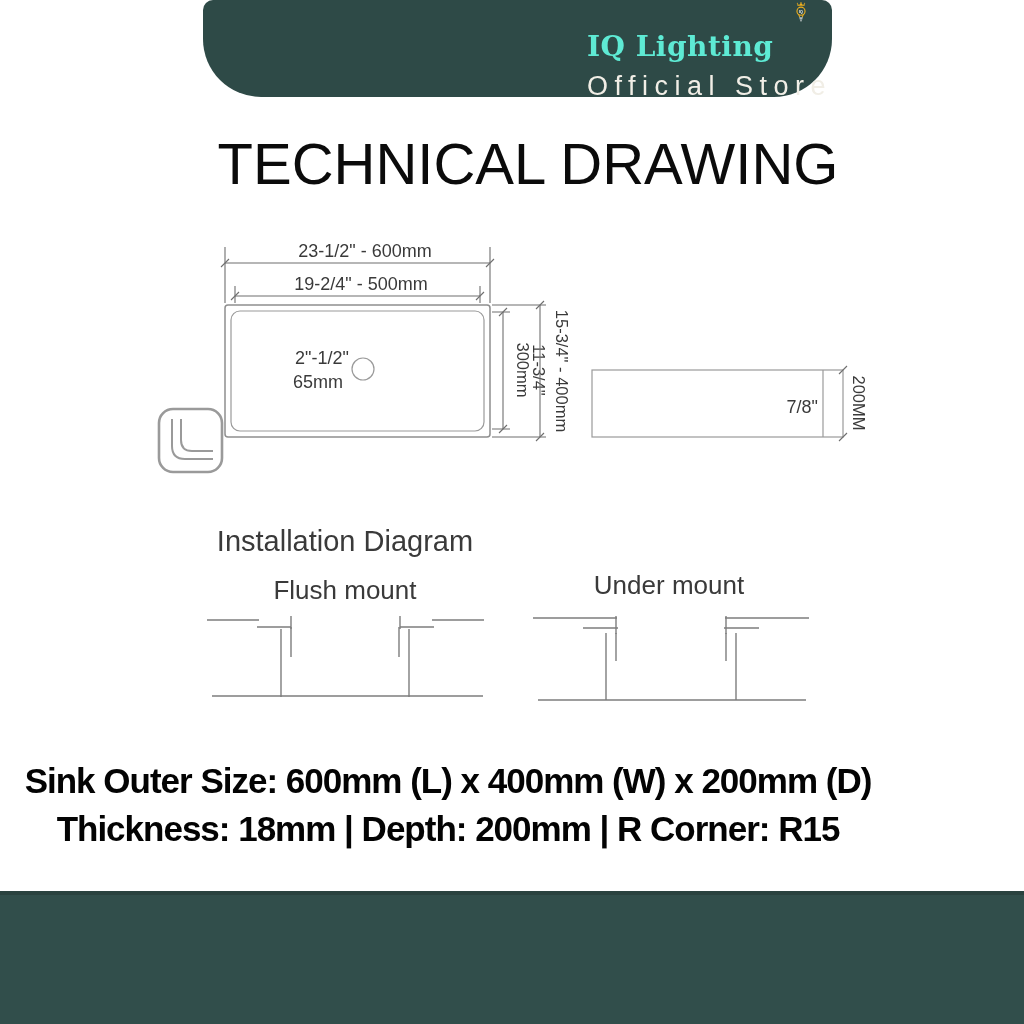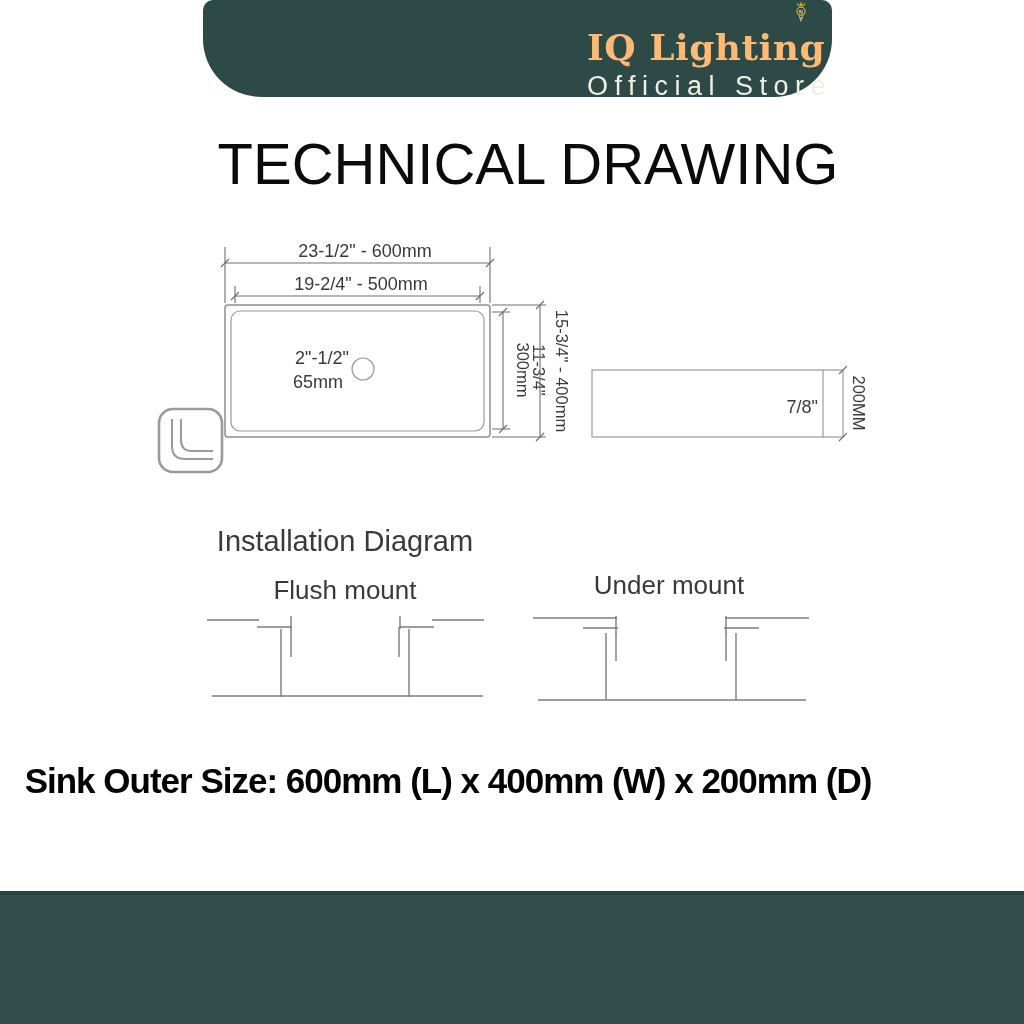--- a/index.html
+++ b/index.html
@@ -4,22 +4,22 @@
 <style>
   html,body{margin:0;padding:0;background:#e8e8e8;}
   .canvas{position:relative;width:1024px;height:1024px;background:#ffffff;overflow:hidden;
           font-family:"Liberation Sans",sans-serif;}
   
   .header-pill{position:absolute;left:203px;top:0;width:629px;height:97px;
                background:#2E4A47;border-radius:10px 10px 58px 58px;
                display:flex;align-items:flex-end;justify-content:center;flex-direction:column;}
   .logo-svg{display:block;margin-top:2px;}
   .brand-stack{display:flex;flex-direction:column;align-items:flex-start;margin-top:4px;}
-  .brand-name{font-family:"DejaVu Serif",serif;font-weight:700;font-size:36px;line-height:42px;
-              color:#fdba74;letter-spacing:0.5px;}
+  .brand-name{font-family:"DejaVu Serif",serif;font-weight:700;font-size:28px;line-height:42px;
+              color:#5eead4;letter-spacing:0.5px;}
   .brand-sub{font-family:"Liberation Sans",sans-serif;font-size:27px;line-height:21px;
              color:#F1EEE6;letter-spacing:6.5px;margin-top:8px;}
   
   .page-title{position:absolute;left:0;top:118px;width:1024px;text-align:center;
               font-size:58px;line-height:60px;font-weight:400;color:#0b0b0b;
               letter-spacing:0px;margin:16px;}
   
   .drawings{position:absolute;left:0;top:228px;width:1024px;height:486px;}
   .drawings text{font-family:"Liberation Sans",sans-serif;fill:#3a3a3a;}
   .geo{stroke:#8f8f8f;fill:none;stroke-width:1.5;}
@@ -148,17 +148,18 @@
         <path d="M726 616 V634"></path>
         <path d="M736 633 V700"></path>
         <path d="M726 633 V661"></path>
         <path d="M538 700 H806"></path>
       </g>
     </g>
   </svg>
 
   <div class="specs">
     <div>Sink Outer Size: 600mm (L) x 400mm (W) x 200mm (D)</div>
+    <div>Thickness: 18mm | Depth: 200mm | R Corner: R15</div>
   </div>
 
   <div class="footer-band"></div>
 
 </div>
 
 </body></html>

